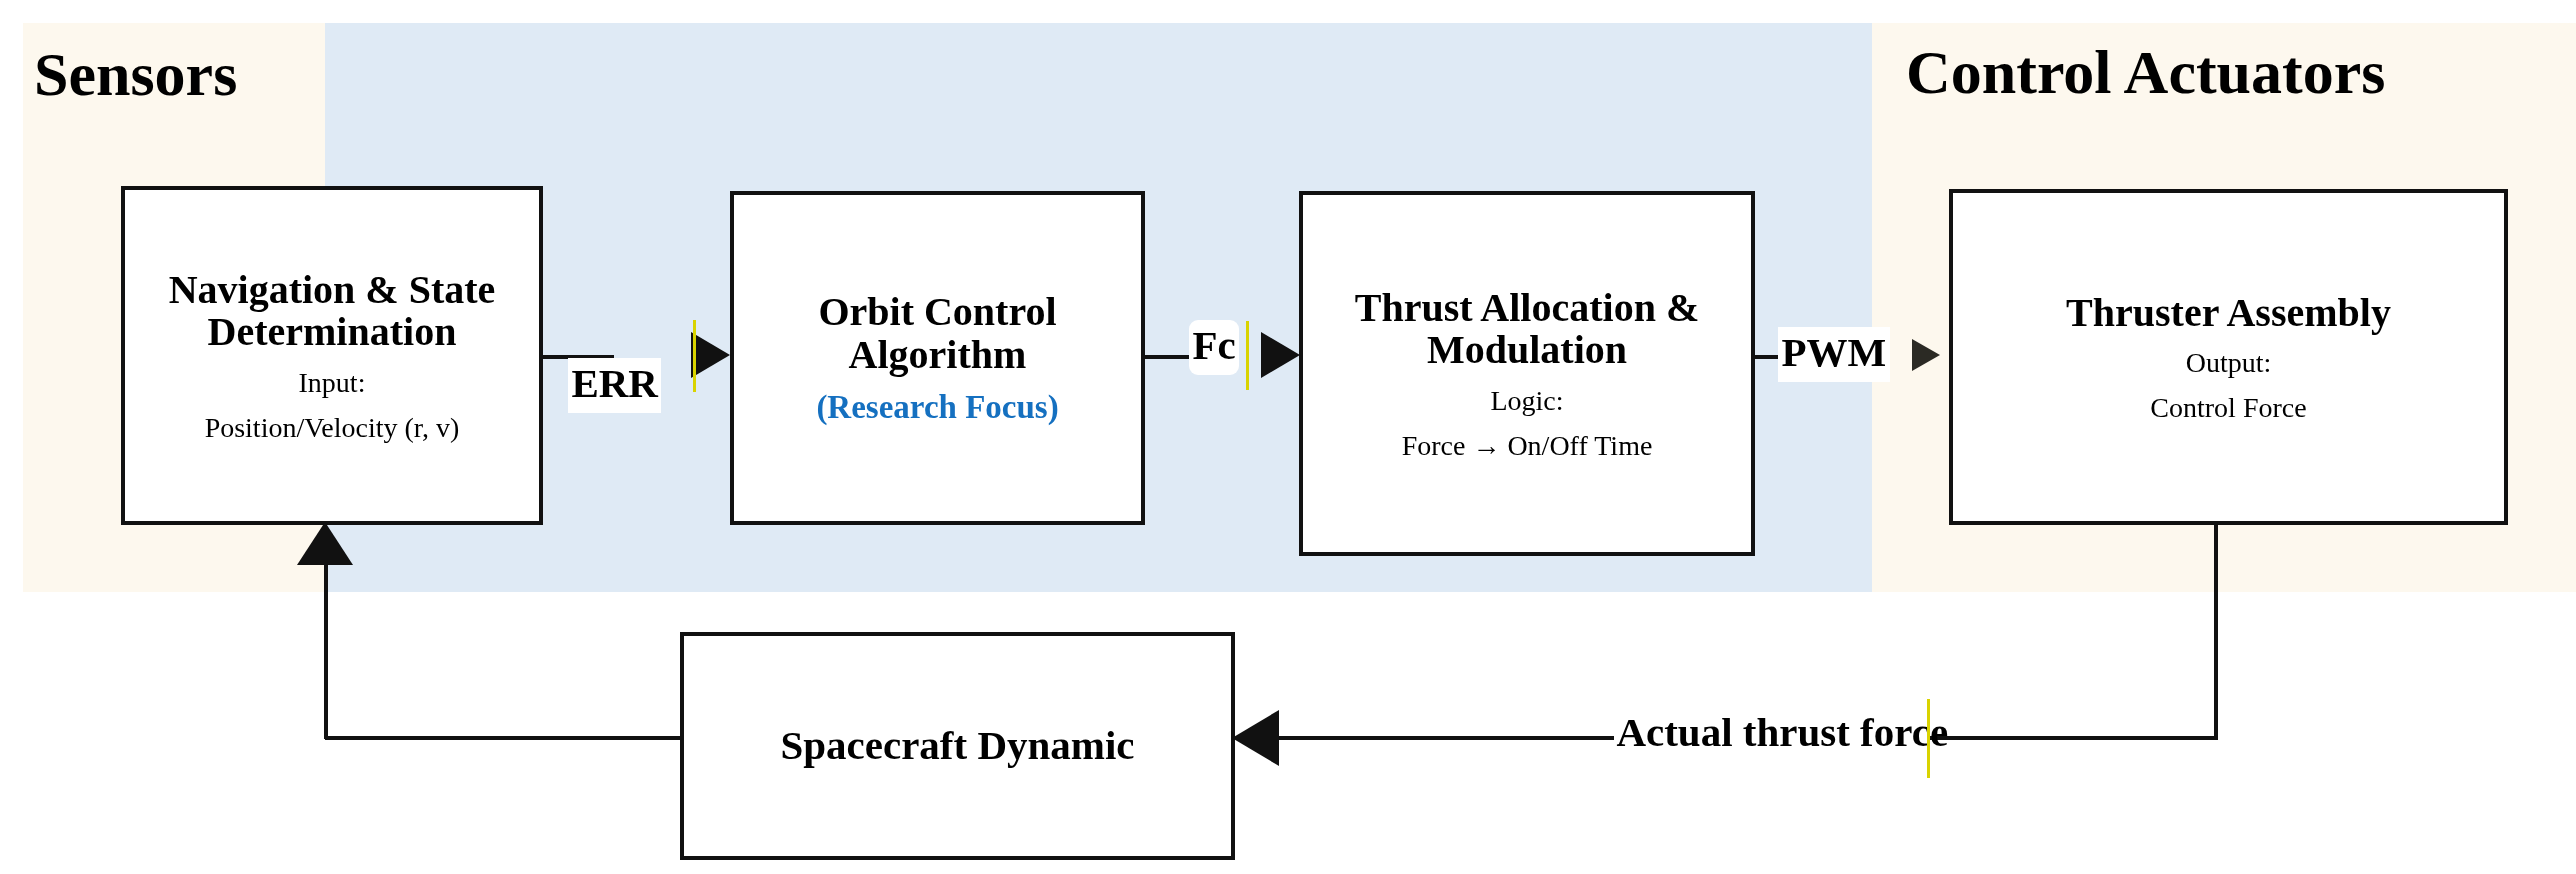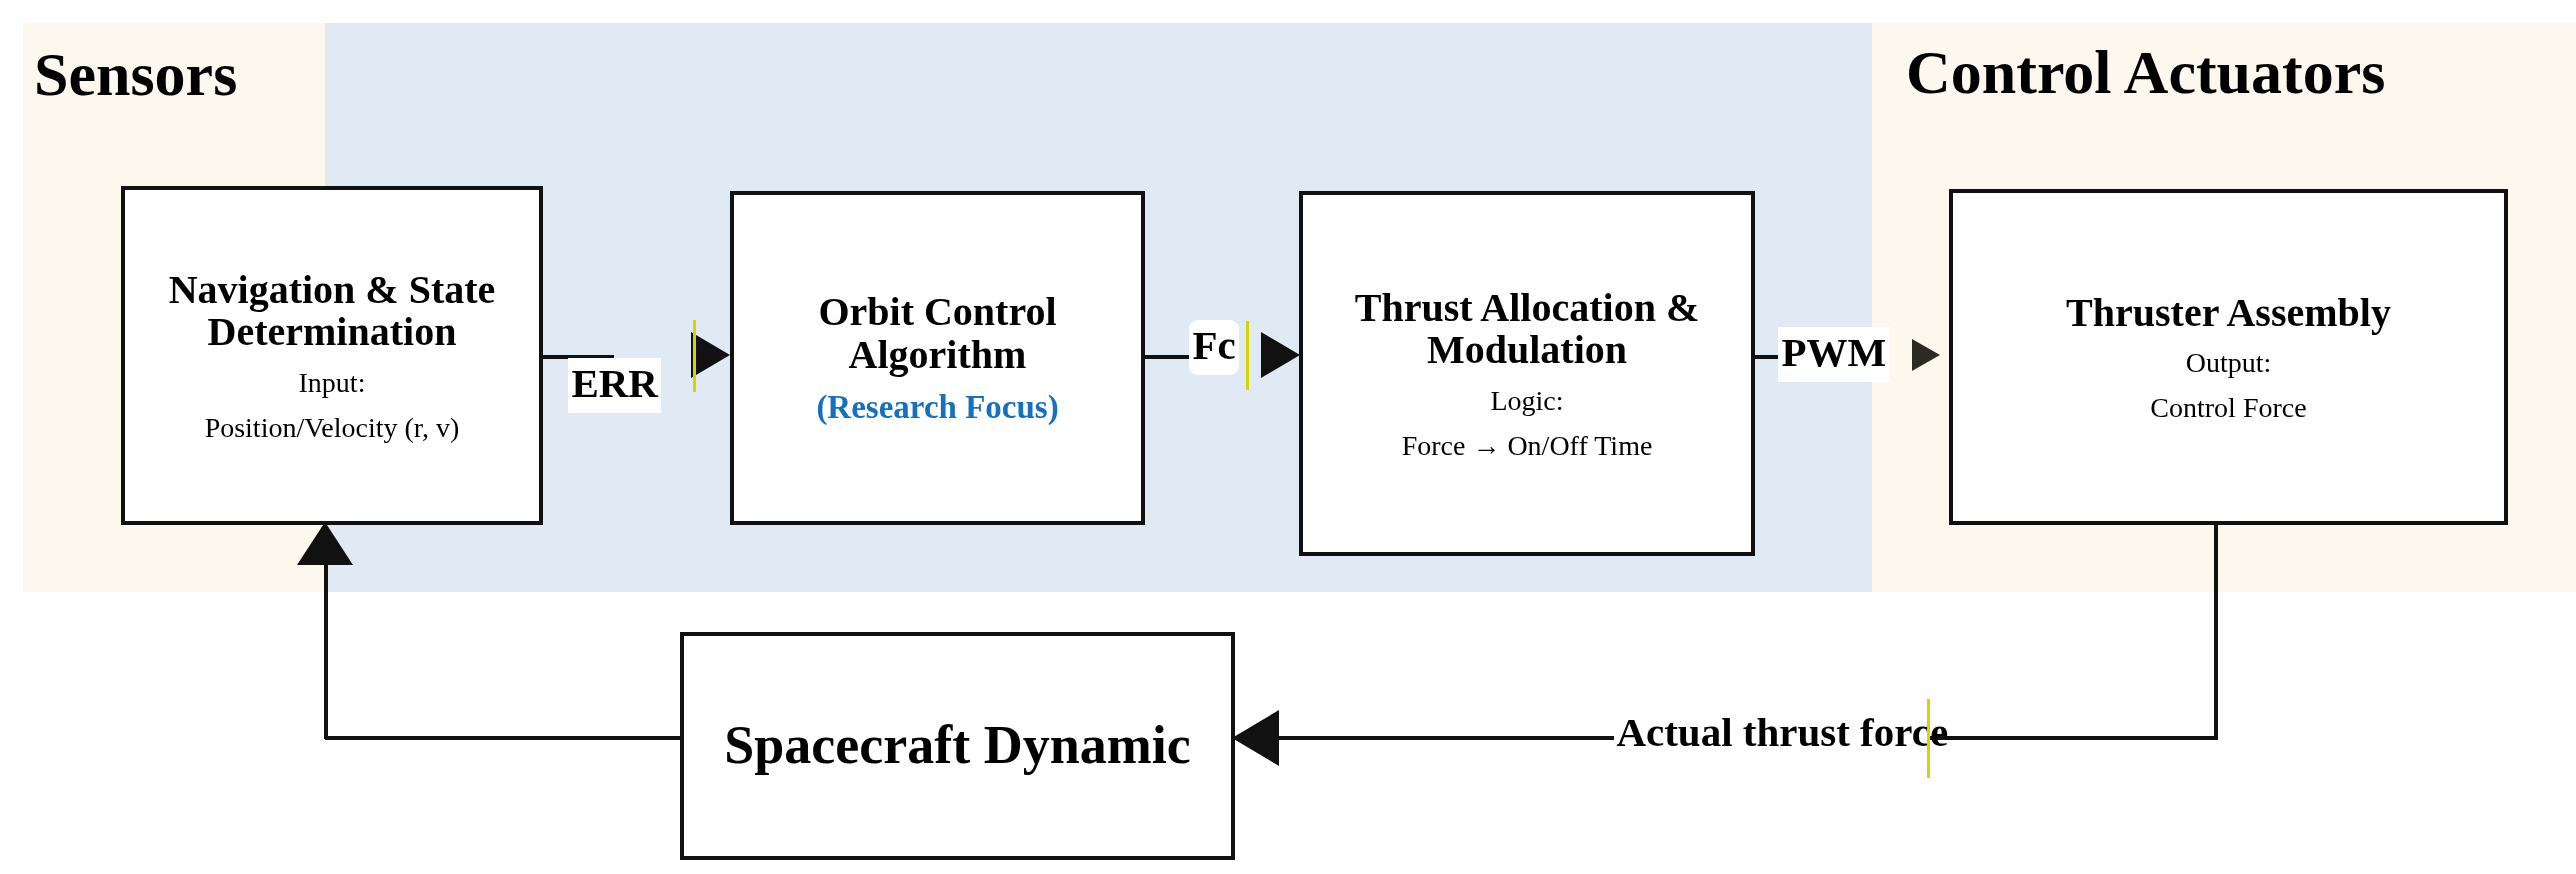--- a/index.html
+++ b/index.html
@@ -22,21 +22,21 @@
         box-sizing:border-box;display:flex;flex-direction:column;
         align-items:center;justify-content:center;text-align:center;}
   #node-nav{left:121px;top:186px;width:422px;height:339px;}
   #node-orbit{left:730px;top:191px;width:415px;height:334px;}
   #node-thrust{left:1299px;top:191px;width:456px;height:365px;}
   #node-assembly{left:1949px;top:189px;width:559px;height:336px;}
   #node-dynamic{left:680px;top:632px;width:555px;height:228px;}
 
   .node-title{font-weight:bold;font-size:40px;line-height:1.06;color:#000;
               padding:0 6.9px;}
-  #node-dynamic .node-title{font-size:54px;}
+  #node-dynamic .node-title{font-size:41px;}
   .node-sub{font-size:28px;line-height:1.05;color:#000;margin-top:13.8px;}
   .node-sub2{font-size:28px;line-height:1.05;color:#000;margin-top:15.5px;}
   .accent{font-weight:bold;font-size:33px;margin-top:13.8px;}
 
   .wire{position:absolute;background:#111111;}
   .h-wire{height:4.3px;}
   .v-wire{width:4.3px;}
 
   .arrow-r{position:absolute;width:0;height:0;
            border-top:23px solid transparent;border-bottom:23px solid transparent;

